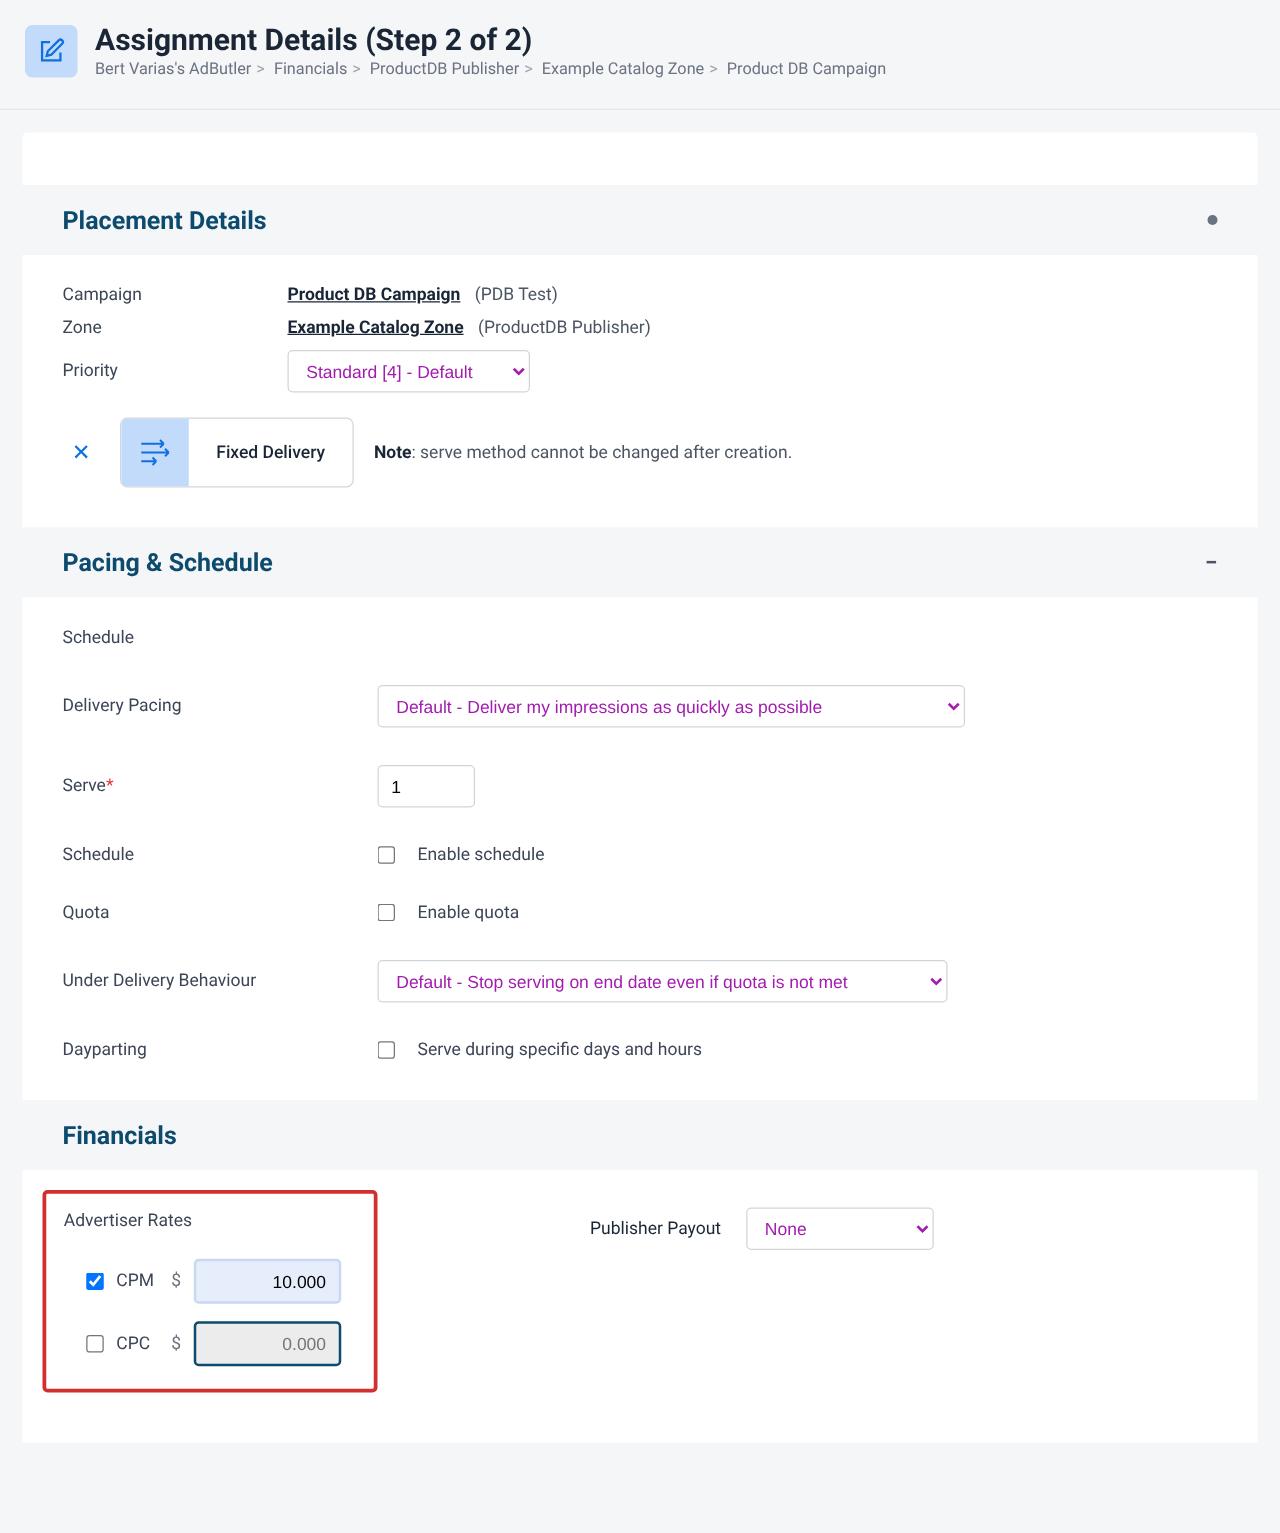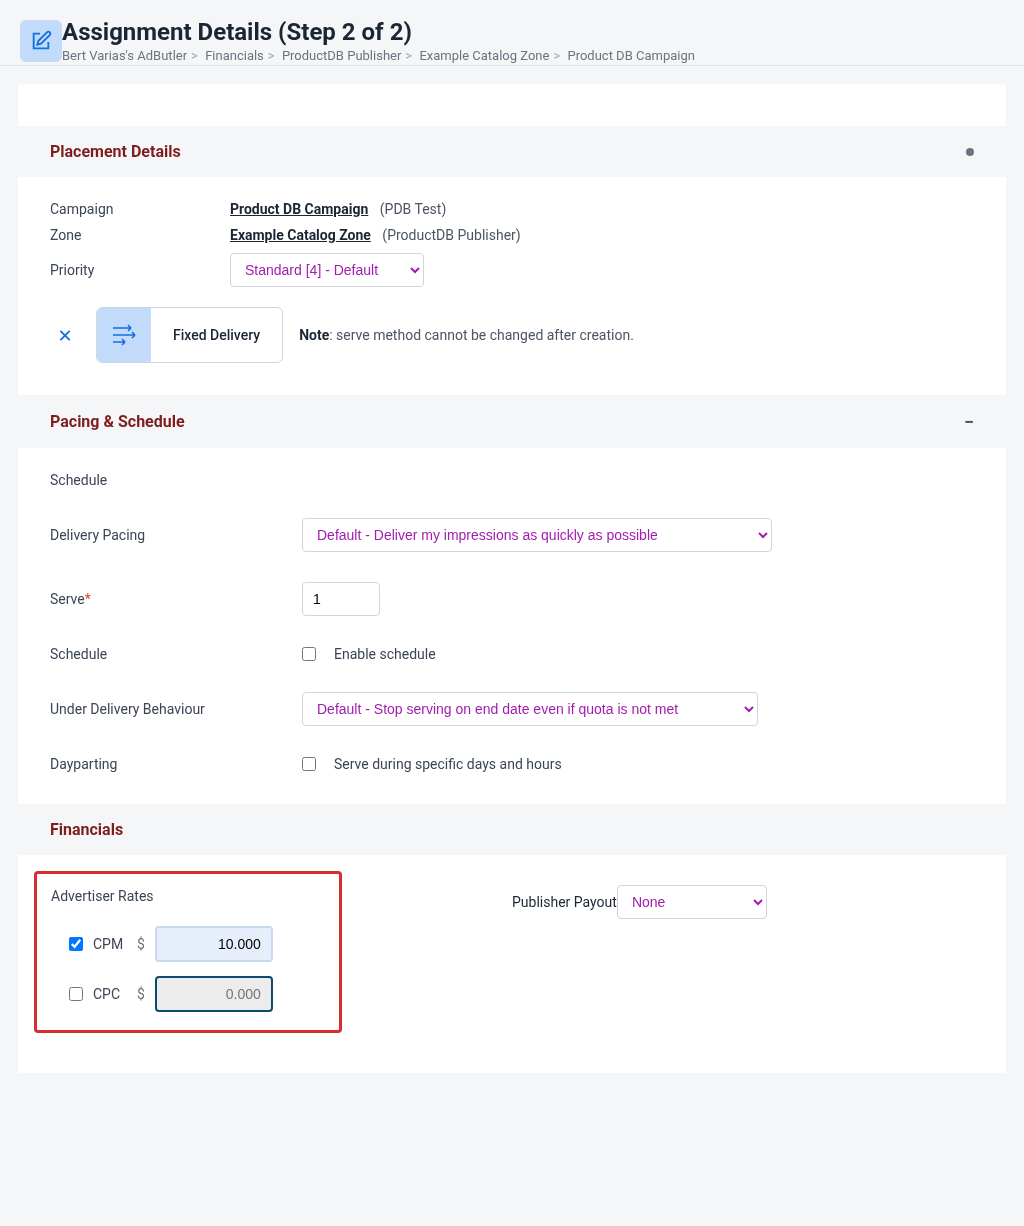--- a/index.html
+++ b/index.html
@@ -6,21 +6,22 @@
   body {
     font-family: -apple-system, BlinkMacSystemFont, "Segoe UI", Roboto, sans-serif;
     background: #f5f6f8;
     color: #1a2635;
     font-size: 14px;
     width: 1024px;
   }
   .header-bar {
     display: flex;
     align-items: center;
-    padding: 18px 20px 2px;
+    padding: 18px 20px 24px;
+    gap: 14px;
     border-bottom: 1px solid #e4e6eb;
   }
   .header-icon {
     width: 42px; height: 42px;
     background: #c2dbfb;
     border-radius: 6px;
     display: flex; align-items: center; justify-content: center;
     flex-shrink: 0;
   }
   .header-text { flex: 1; }
@@ -39,23 +40,23 @@
   .content { padding: 18px; }
   .card-spacer { height: 42px; background:#fff; border-radius:4px 4px 0 0;}
   .section-header {
     display: flex;
     align-items: center;
     justify-content: space-between;
     padding: 16px 32px;
     background: #f5f6f8;
   }
   .section-title {
-    font-size: 16px;
+    font-size: 20px;
     font-weight: 700;
-    color: #7f1d1d;
+    color: #0c4a6e;
   }
   .dot-indicator {
     width: 8px; height: 8px; border-radius: 50%; background: #6b7280;
   }
   .collapse-icon {
     font-size: 18px; color: #4b5563; font-weight:700;
   }
 
   .section-body {
     background: #fff;
@@ -146,38 +147,38 @@
   }
   input[type=checkbox] { width:14px; height:14px; }
   .check-label { color:#3b4556; }
 
   
   .fin-body { padding: 26px 32px 40px; background:#fff; display:flex; gap:170px; align-items:flex-start;}
   .fin-left {
     border: 3px solid #d32f2f;
     border-radius: 4px;
     padding: 14px 14px 18px;
-    width: 308px;
+    width: 268px;
     margin-left:-16px; margin-top:-10px;
   }
   .fin-title { color:#3b4556; margin-bottom: 22px; }
   .rate-row { display:flex; align-items:center; gap:10px; margin-bottom:14px; padding-left:18px;}
   .rate-label { width:34px; color:#3b4556; }
   .rate-cur { color:#6b7280; }
   .rate-input {
     width: 118px;
     border: 2px solid #0c4a6e;
     border-radius: 4px;
     padding: 8px 10px;
     text-align: right;
     font-size: 14px;
   }
   .rate-input.active { background: #e6eefc; border-color:#c9d8f2;}
   .rate-input.disabled { background: #ececec; color:#9ca3af;}
-  .fin-right { display:flex; align-items:center; padding-top:4px;}
+  .fin-right { display:flex; align-items:center; gap:20px; padding-top:4px;}
   .payout-select { min-width:150px;}
 
   .wide-select { min-width: 308px; }
   .wider-select { min-width: 470px; }
   .widest-select { min-width: 456px; }
 </style>
 </head>
 <body>
 
 <div class="header-bar">
@@ -268,20 +269,27 @@
       <input class="text-input" value="1" style="">
     </div>
     <div class="pacing-row">
       <div class="pacing-label">Schedule</div>
       <div class="check-row">
         <input type="checkbox" style="">
         <span class="check-label">Enable schedule</span>
       </div>
     </div>
     <div class="pacing-row">
+      <div class="pacing-label">Quota</div>
+      <div class="check-row">
+        <input type="checkbox" style="">
+        <span class="check-label">Enable quota</span>
+      </div>
+    </div>
+    <div class="pacing-row">
       <div class="pacing-label">Under Delivery Behaviour</div>
       <select class="native widest-select">
         <option>Default - Stop serving on end date even if quota is not met</option>
       </select>
     </div>
     <div class="pacing-row" style="margin-bottom:0;">
       <div class="pacing-label">Dayparting</div>
       <div class="check-row">
         <input type="checkbox" style="">
         <span class="check-label">Serve during specific days and hours</span>

